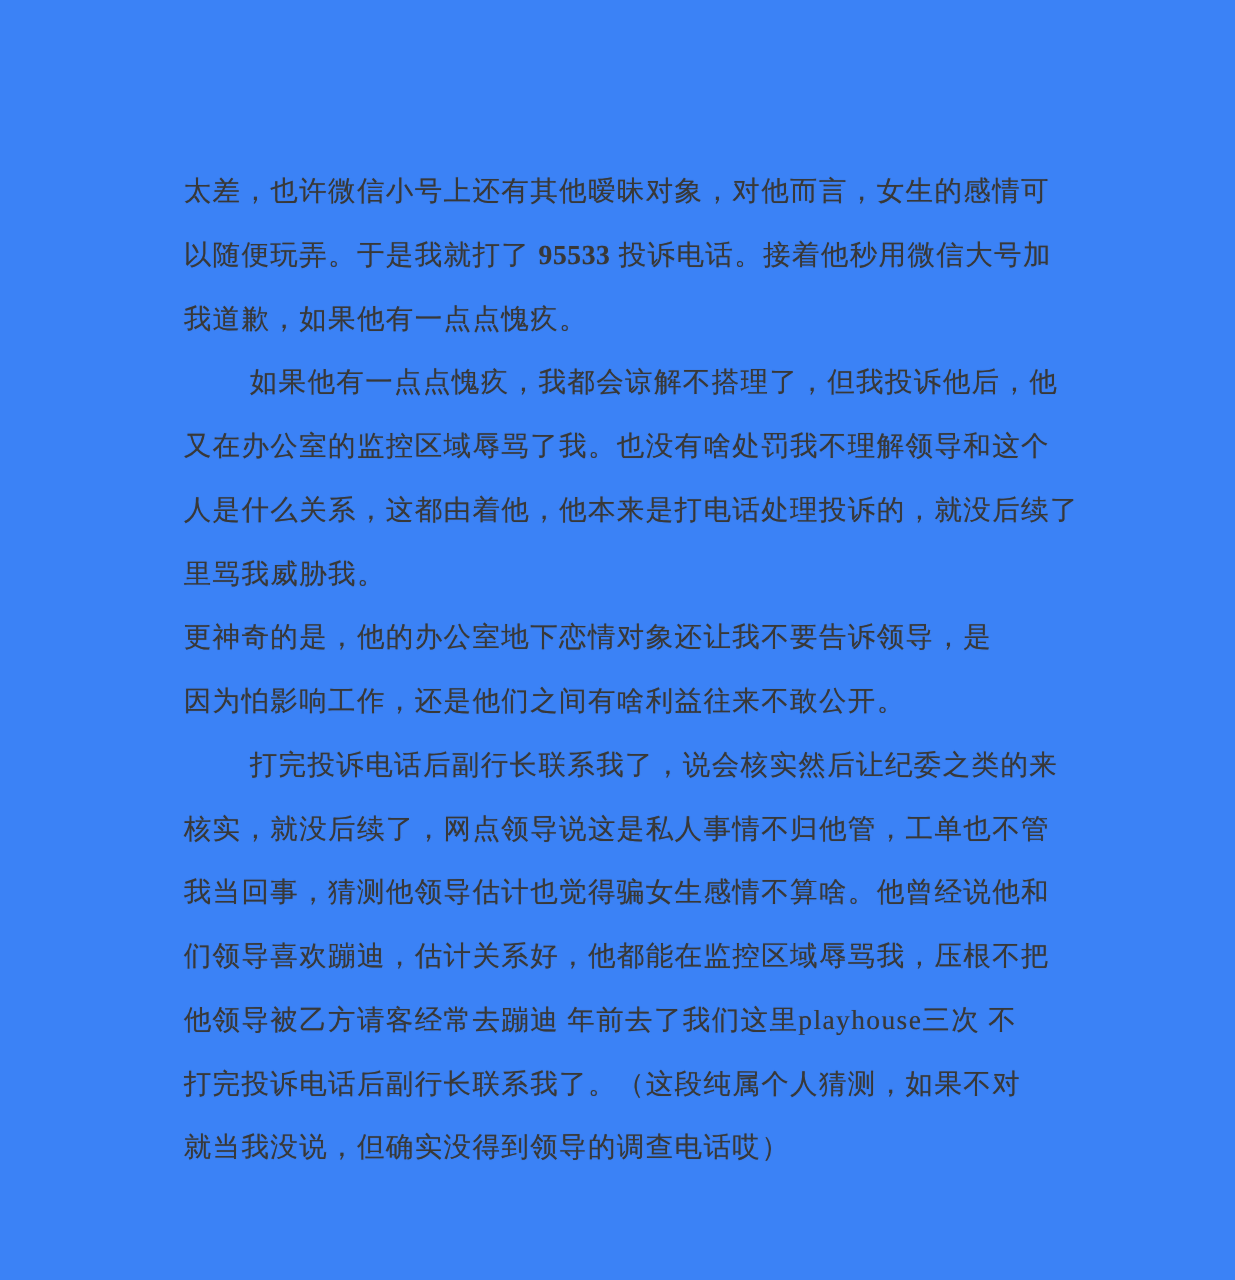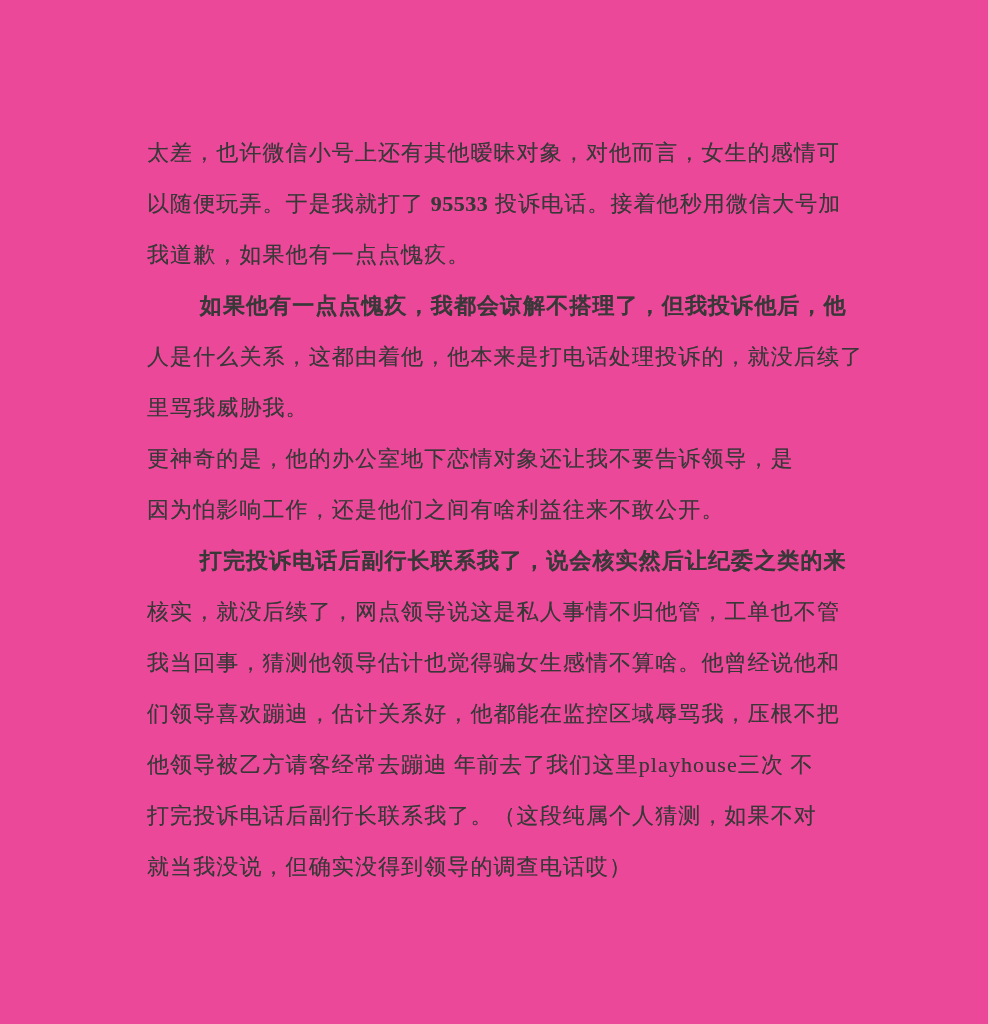--- a/index.html
+++ b/index.html
@@ -8,40 +8,39 @@
     height: 1024px;
     background: #ffffff;
     overflow: hidden;
     font-family: "Liberation Serif", "DejaVu Serif", serif;
   }
   .scan-page {
     position: absolute;
     left: 0; top: 0;
     width: 988px;
     height: 1024px;
-    background: #ec4899;
+    background: #3b82f6;
   }
   .text-block {
     position: absolute;
     left: 147px;
     top: 127px;
     width: 716px;
     color: #383838;
     font-size: 22px;
     letter-spacing: 1.1px;
     text-shadow: 0 0 0.6px rgba(60,60,60,0.55); 
   }
   .line {
     height: 51px;
     line-height: 51px;
     white-space: nowrap;
   }
   .line.indent {
     text-indent: 2.4em;
-    font-weight: bold;
   }
   .num-strong {
     font-weight: bold;
     font-family: "Liberation Serif", "DejaVu Serif", serif;
     letter-spacing: 0.5px;
   }
 </style>
 </head>
 <body>
 
@@ -50,20 +49,21 @@
 
     <div class="line">太差，也许微信小号上还有其他暧昧对象，对他而言，女生的感情可</div>
 
     <div class="line">
       <span>以随便玩弄。于是我就打了 </span><span class="num-strong">95533</span><span> 投诉电话。接着他秒用微信大号加</span>
     </div>
 
     <div class="line">我道歉，如果他有一点点愧疚。</div>
 
     <div class="line indent">如果他有一点点愧疚，我都会谅解不搭理了，但我投诉他后，他</div>
+    <div class="line">又在办公室的监控区域辱骂了我。也没有啥处罚我不理解领导和这个</div>
     <div class="line">人是什么关系，这都由着他，他本来是打电话处理投诉的，就没后续了</div>
     <div class="line">里骂我威胁我。</div>
 
     <div class="line">更神奇的是，他的办公室地下恋情对象还让我不要告诉领导，是</div>
     <div class="line">因为怕影响工作，还是他们之间有啥利益往来不敢公开。</div>
 
     <div class="line indent">打完投诉电话后副行长联系我了，说会核实然后让纪委之类的来</div>
     <div class="line">核实，就没后续了，网点领导说这是私人事情不归他管，工单也不管</div>
     <div class="line">我当回事，猜测他领导估计也觉得骗女生感情不算啥。他曾经说他和</div>
     <div class="line">们领导喜欢蹦迪，估计关系好，他都能在监控区域辱骂我，压根不把</div>

